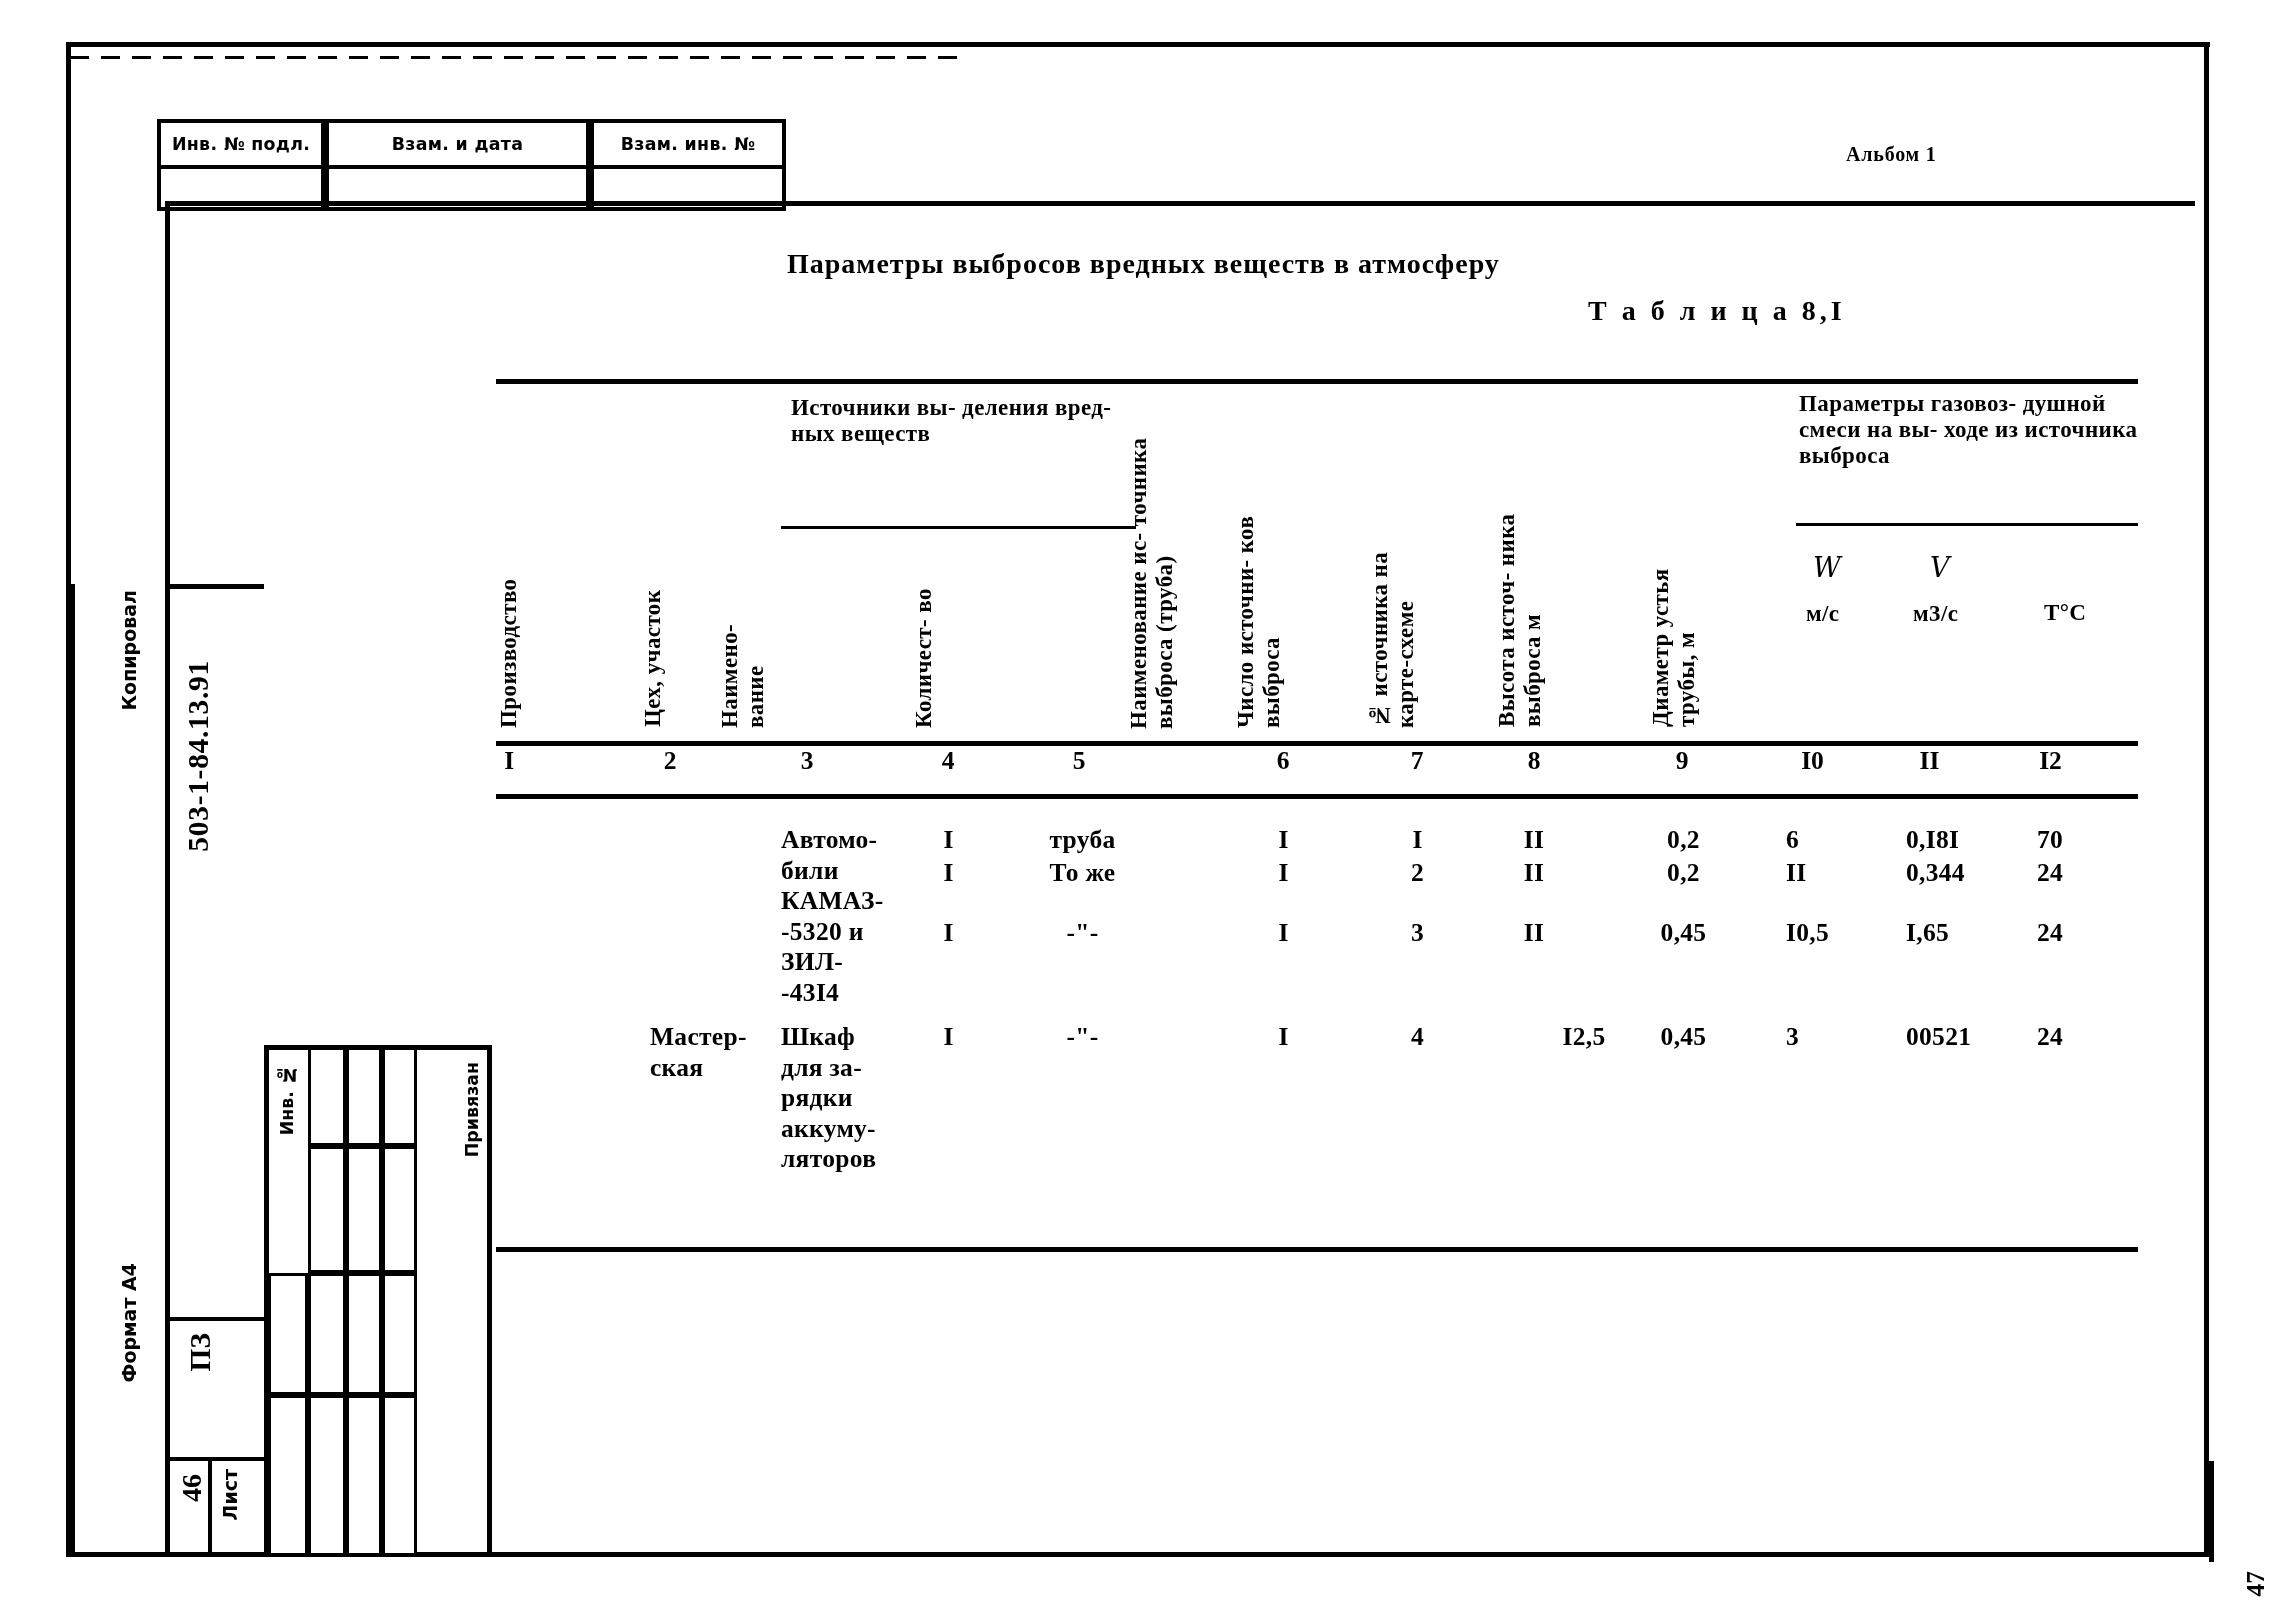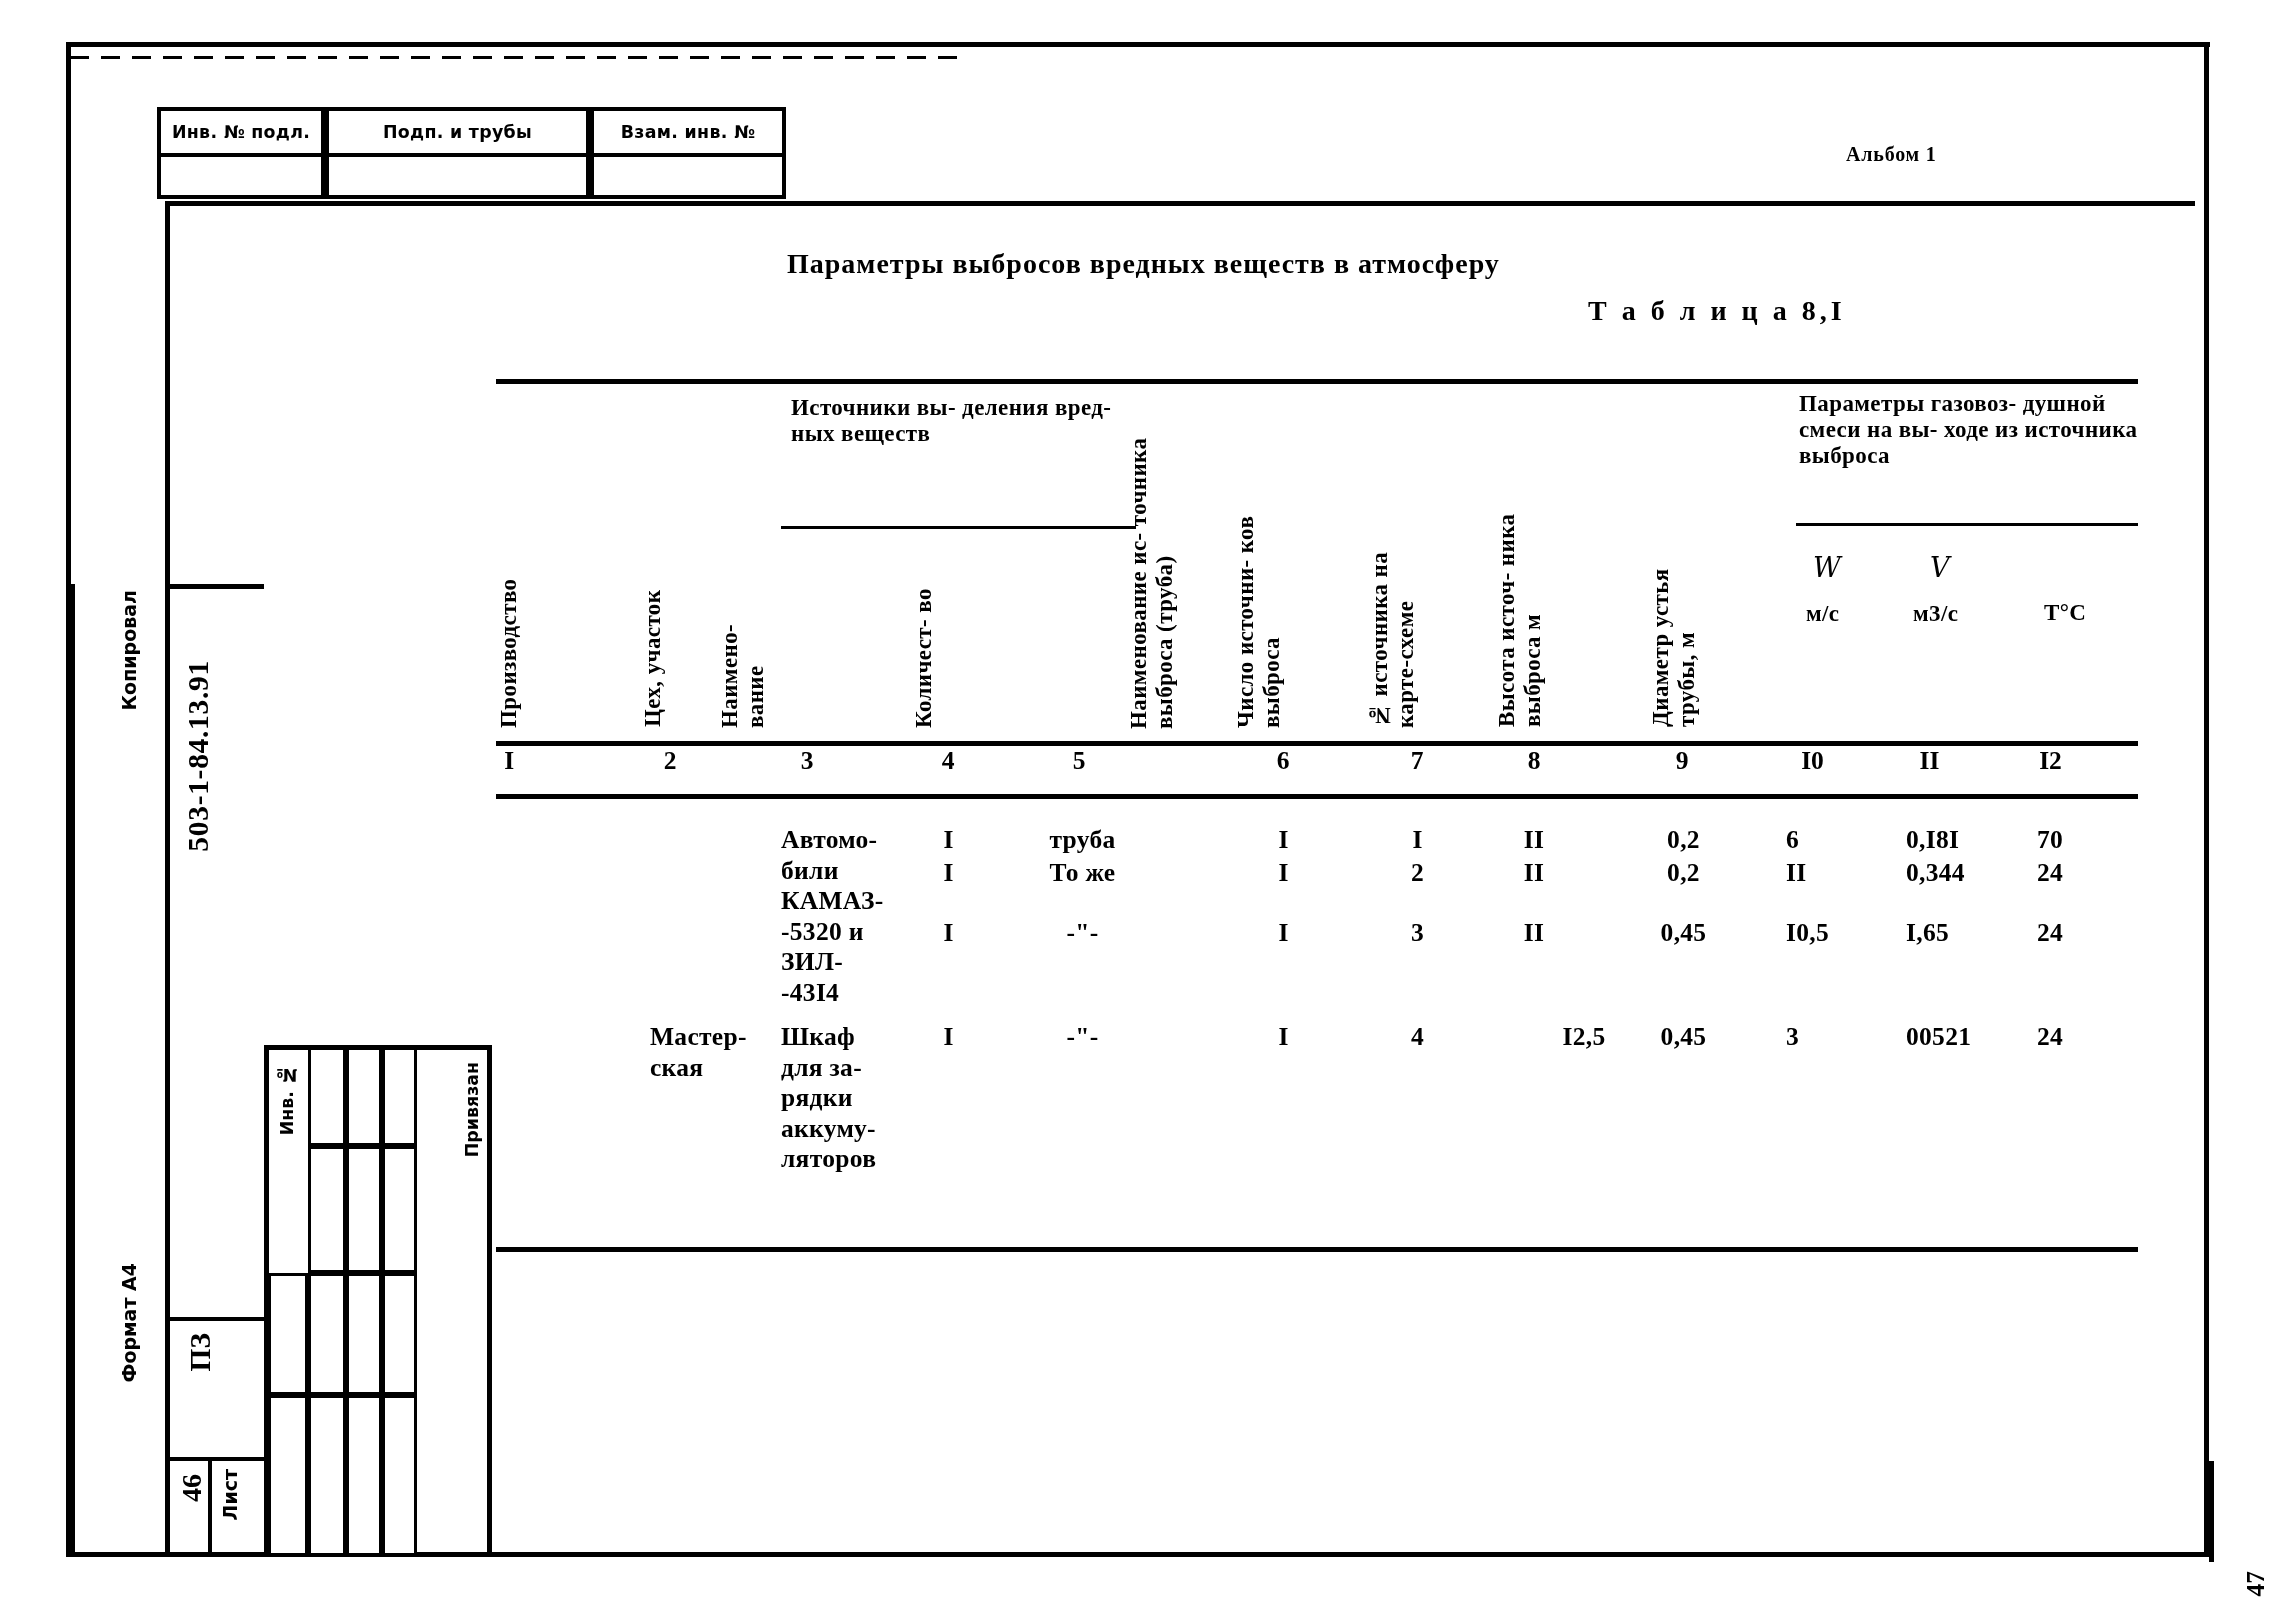--- a/index.html
+++ b/index.html
@@ -17,21 +17,21 @@
   .outer-left{left:66px;top:42px;width:4.7px;height:1514px;}
   .outer-top{left:66px;top:42px;width:2144px;height:4.7px;}
   .outer-bottom{left:66px;top:1552px;width:2144px;height:4.7px;}
   .outer-right{left:2204px;top:42px;width:4.7px;height:1514px;}
 
   .dash-top{position:absolute;left:70px;top:56px;width:891px;height:2.7px;
             background:repeating-linear-gradient(to right,#000 0 19px,transparent 19px 31px);}
 
   
   .stampbox{position:absolute;border:4px solid #000;box-sizing:border-box;background:#fff;
-            display:flex;align-items:center;justify-content:center;}
+            display:flex;align-items:center;justify-content:center;margin-top:12px;}
   .stamp-label{font-family:"DejaVu Sans",sans-serif;font-weight:700;font-size:17.4px;
                letter-spacing:0.3px;white-space:nowrap;}
 
   
   .content-frame{position:absolute;left:165px;top:201px;width:2030px;height:1353px;}
   .cf-top{position:absolute;left:0;top:0;width:2030px;height:5.4px;background:#000;}
   .cf-left{position:absolute;left:0;top:0;width:5.4px;height:1353px;background:#000;}
   .album{position:absolute;left:1846px;top:143px;font-size:20px;font-weight:700;letter-spacing:0.8px;}
   .tbl-title{position:absolute;left:787px;top:248px;font-size:28px;font-weight:700;letter-spacing:1px;}
   .tbl-num{position:absolute;left:1588px;top:295px;font-size:28px;font-weight:700;letter-spacing:4px;}
@@ -73,21 +73,21 @@
   <div class="ln outer-left"></div>
   <div class="ln outer-top"></div>
   <div class="ln outer-bottom"></div>
   <div class="ln outer-right"></div>
   <div class="dash-top"></div>
 
   <div class="stampbox" style="left:157px;top:107px;width:168px;height:50px;">
     <span class="stamp-label">Инв. № подл.</span>
   </div>
   <div class="stampbox" style="left:325px;top:107px;width:265px;height:50px;">
-    <span class="stamp-label">Подп. и трубы</span>
+    <span class="stamp-label">Взам. и дата</span>
   </div>
   <div class="stampbox" style="left:590px;top:107px;width:196px;height:50px;">
     <span class="stamp-label">Взам. инв. №</span>
   </div>
   <div class="stampbox" style="left:157px;top:157px;width:168px;height:42px;border-top:none;"></div>
   <div class="stampbox" style="left:325px;top:157px;width:265px;height:42px;border-top:none;"></div>
   <div class="stampbox" style="left:590px;top:157px;width:196px;height:42px;border-top:none;"></div>
 
   <div class="album">Альбом 1</div>
 

